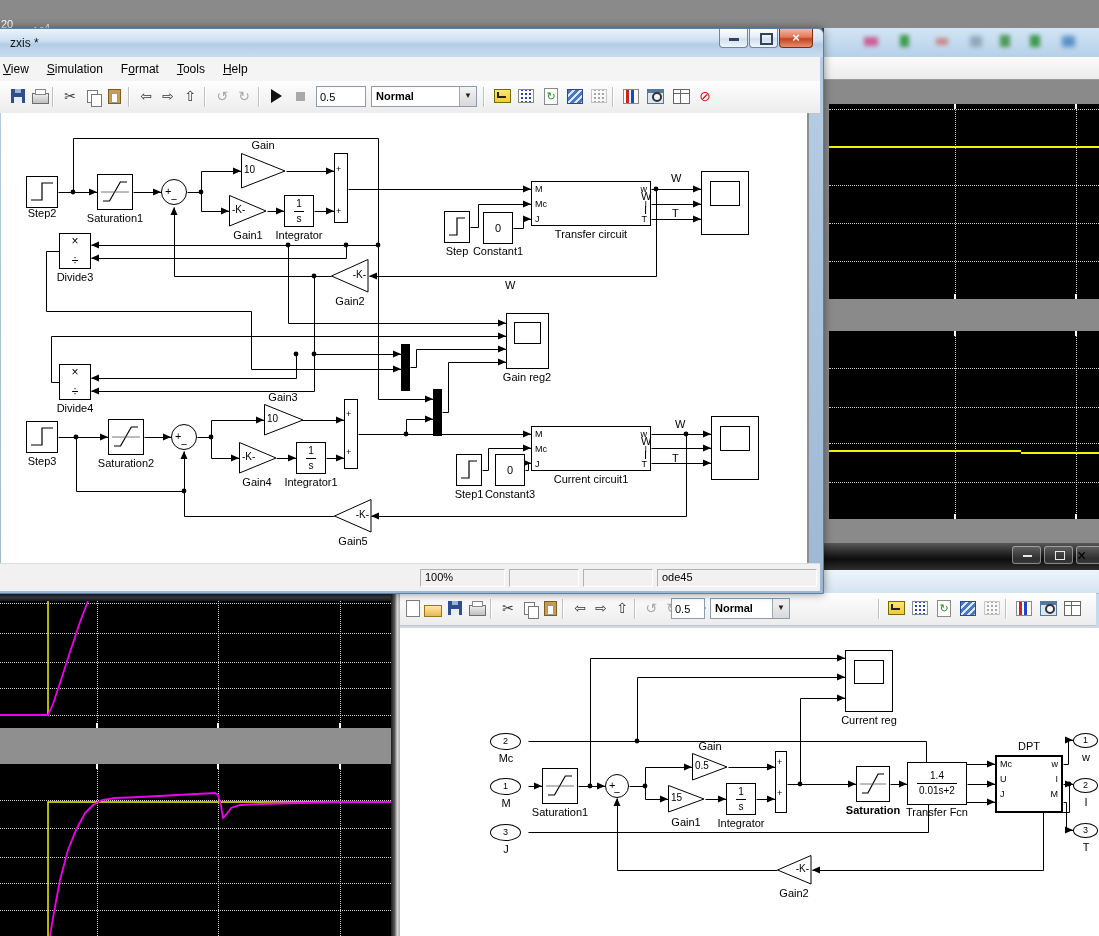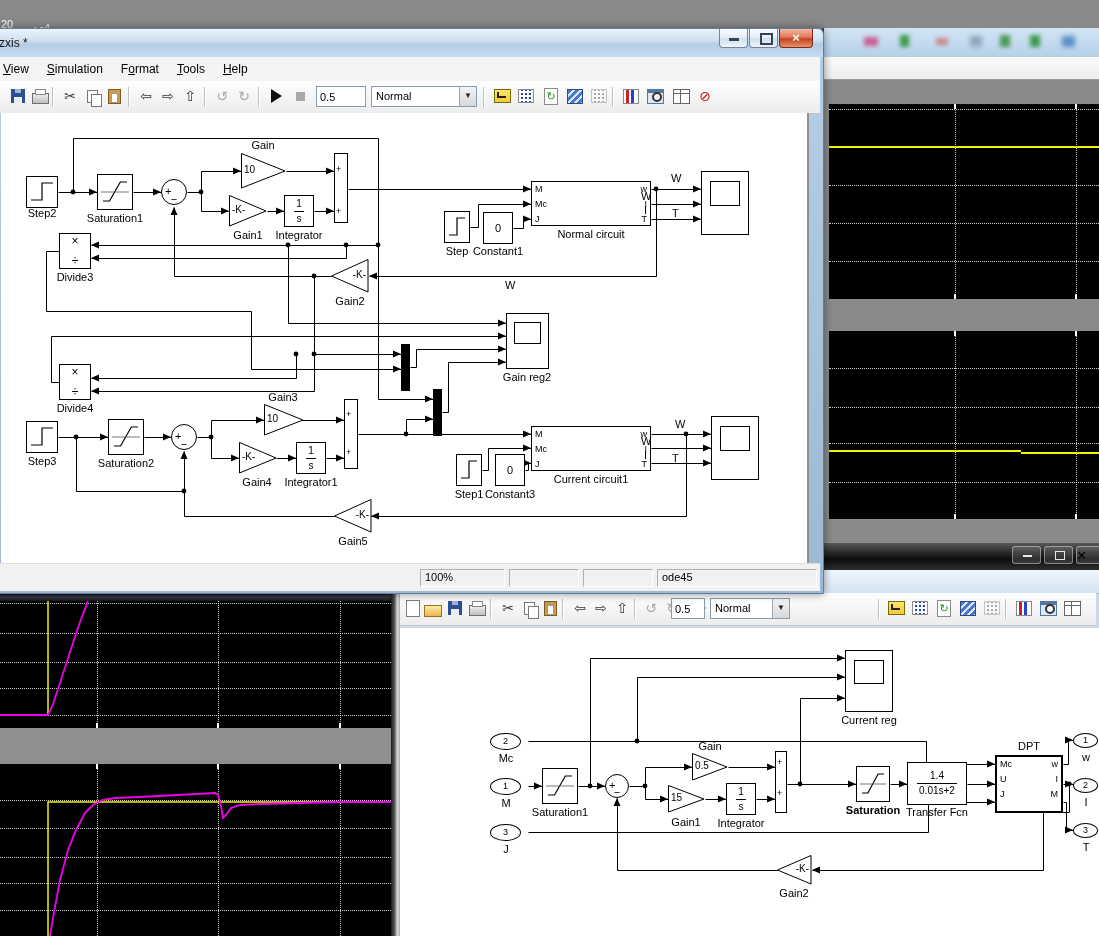--- a/index.html
+++ b/index.html
@@ -6,38 +6,38 @@
   #screen{position:relative;width:1099px;height:936px;overflow:hidden;background:#8a8a8a;
           font-family:"Liberation Sans",sans-serif;-webkit-font-smoothing:antialiased;}
   .abs{position:absolute;}
   .nosel{user-select:none;}
 
   
   .win1frame{background:linear-gradient(#b7cfe6,#9db8d4);border:1px solid #5d7fa0;border-radius:6px 6px 0 0;
              box-shadow:0 0 8px rgba(0,0,0,.45);}
   .titlebar{position:absolute;left:0;top:0;right:0;height:28px;border-radius:6px 6px 0 0;
             background:linear-gradient(#eaf3fb,#cfe1f2 40%,#b4cde6 55%,#c7dcef);}
-  .titletext{position:absolute;left:8px;top:7px;font-size:12px;color:#111;}
+  .titletext{position:absolute;left:19px;top:7px;font-size:12px;color:#111;}
   .capbtn{position:absolute;top:0;height:19px;border:1px solid #6f85a0;border-top:none;border-radius:0 0 4px 4px;
           background:linear-gradient(#fdfeff,#e7eef6 45%,#d2dfee 55%,#eef5fb);box-sizing:border-box;}
   .capbtn .bar{position:absolute;left:50%;top:9px;width:10px;height:3px;margin-left:-5px;background:#31445c;}
   .capbtn .box{position:absolute;left:50%;top:4px;width:9px;height:8px;margin-left:-4px;border:2px solid #31445c;}
   .capclose{background:linear-gradient(#f7b5a2,#e2795b 45%,#c2441f 55%,#e6906f);border-color:#7e2d12;
             color:#fff;font-size:13px;font-weight:bold;text-align:center;line-height:17px;}
   .menubar{position:absolute;background:#f4f4f4;border-bottom:1px solid #d9d9d9;display:flex;align-items:center;
            font-size:12px;color:#000;}
   .menuitem{padding:0 9px;line-height:23px;}
   .toolbar{position:absolute;background:linear-gradient(#fefefe,#ececec);border-bottom:1px solid #c6c6c6;}
   .tsep{position:absolute;top:6px;width:1px;height:20px;background:#c0c0c0;border-right:1px solid #fff;}
   .tbi{position:absolute;top:5px;width:20px;height:20px;display:flex;align-items:center;justify-content:center;
        font-size:14px;color:#333;}
   .tinput{position:absolute;border:1px solid #8a9cad;background:#fff;font-size:11px;
           font-family:"Liberation Sans",sans-serif;padding:1px 3px;box-sizing:border-box;}
   .tdrop{position:absolute;border:1px solid #8a9cad;background:#fff;font-size:11px;box-sizing:border-box;}
-  .tdrop .val{position:absolute;left:4px;top:3px;}
+  .tdrop .val{position:absolute;left:4px;top:3px;font-weight:bold;}
   .tdrop .btn{position:absolute;right:0;top:0;bottom:0;width:16px;background:linear-gradient(#f4f4f4,#d8d8d8);
               border-left:1px solid #9aa8b5;font-size:8px;text-align:center;line-height:17px;color:#222;}
   .statusbar{position:absolute;background:#f1f1f1;border-top:1px solid #dcdcdc;display:flex;align-items:center;
              font-size:11px;color:#000;}
   .scell{height:18px;border:1px solid;border-color:#b0b0b0 #ffffff #ffffff #b0b0b0;margin:0 2px;
          padding:1px 4px;box-sizing:border-box;}
 
   
   .i-save{width:14px;height:14px;background:#2d4f8e;position:relative;}
   .i-save:after{content:"";position:absolute;left:3px;bottom:0;width:8px;height:6px;background:#e9eef5;}
@@ -662,21 +662,21 @@
           </svg><span class="abs" style="font-size: 10px; top: 10px; right: 3px;">-K-</span></div>
         <div class="blklabel" style="left: 349px; top: 182px;">Gain2</div>
         <div class="blk" style="left: 530px; top: 68px; width: 120px; height: 45px;">
           <span class="portL" style="top: 2px;">M</span>
           <span class="portL" style="top: 17px;">Mc</span>
           <span class="portL" style="top: 32px;">J</span>
           <span class="portR" style="top: 2px;">w</span>
           <span class="portR" style="top: 17px;">I</span>
           <span class="portR" style="top: 32px;">T</span>
         </div>
-        <div class="blklabel" style="left: 590px; top: 115px;">Normal circuit</div>
+        <div class="blklabel" style="left: 590px; top: 115px;">Transfer circuit</div>
         <div class="blk" style="left: 443px; top: 98px; width: 26px; height: 32px;"><svg width="24" height="30">
             <polyline points="4,23 12,23 12,6 20,6" fill="none" stroke="#000" stroke-width="1.2"></polyline>
           </svg></div>
         <div class="blklabel" style="left: 456px; top: 132px;">Step</div>
         <div class="blk" style="left: 482px; top: 99px; width: 30px; height: 32px; display: flex; align-items: center; justify-content: center; font-size: 11px;">
           <span>0</span>
         </div>
         <div class="blklabel" style="left: 497px; top: 132px;">Constant1</div>
         <div class="blk" style="left: 700px; top: 58px; width: 48px; height: 64px;">
           <div class="abs" style="left: 8px; top: 9px; width: 28px; height: 23px; border: 1px solid rgb(0, 0, 0);"></div>

